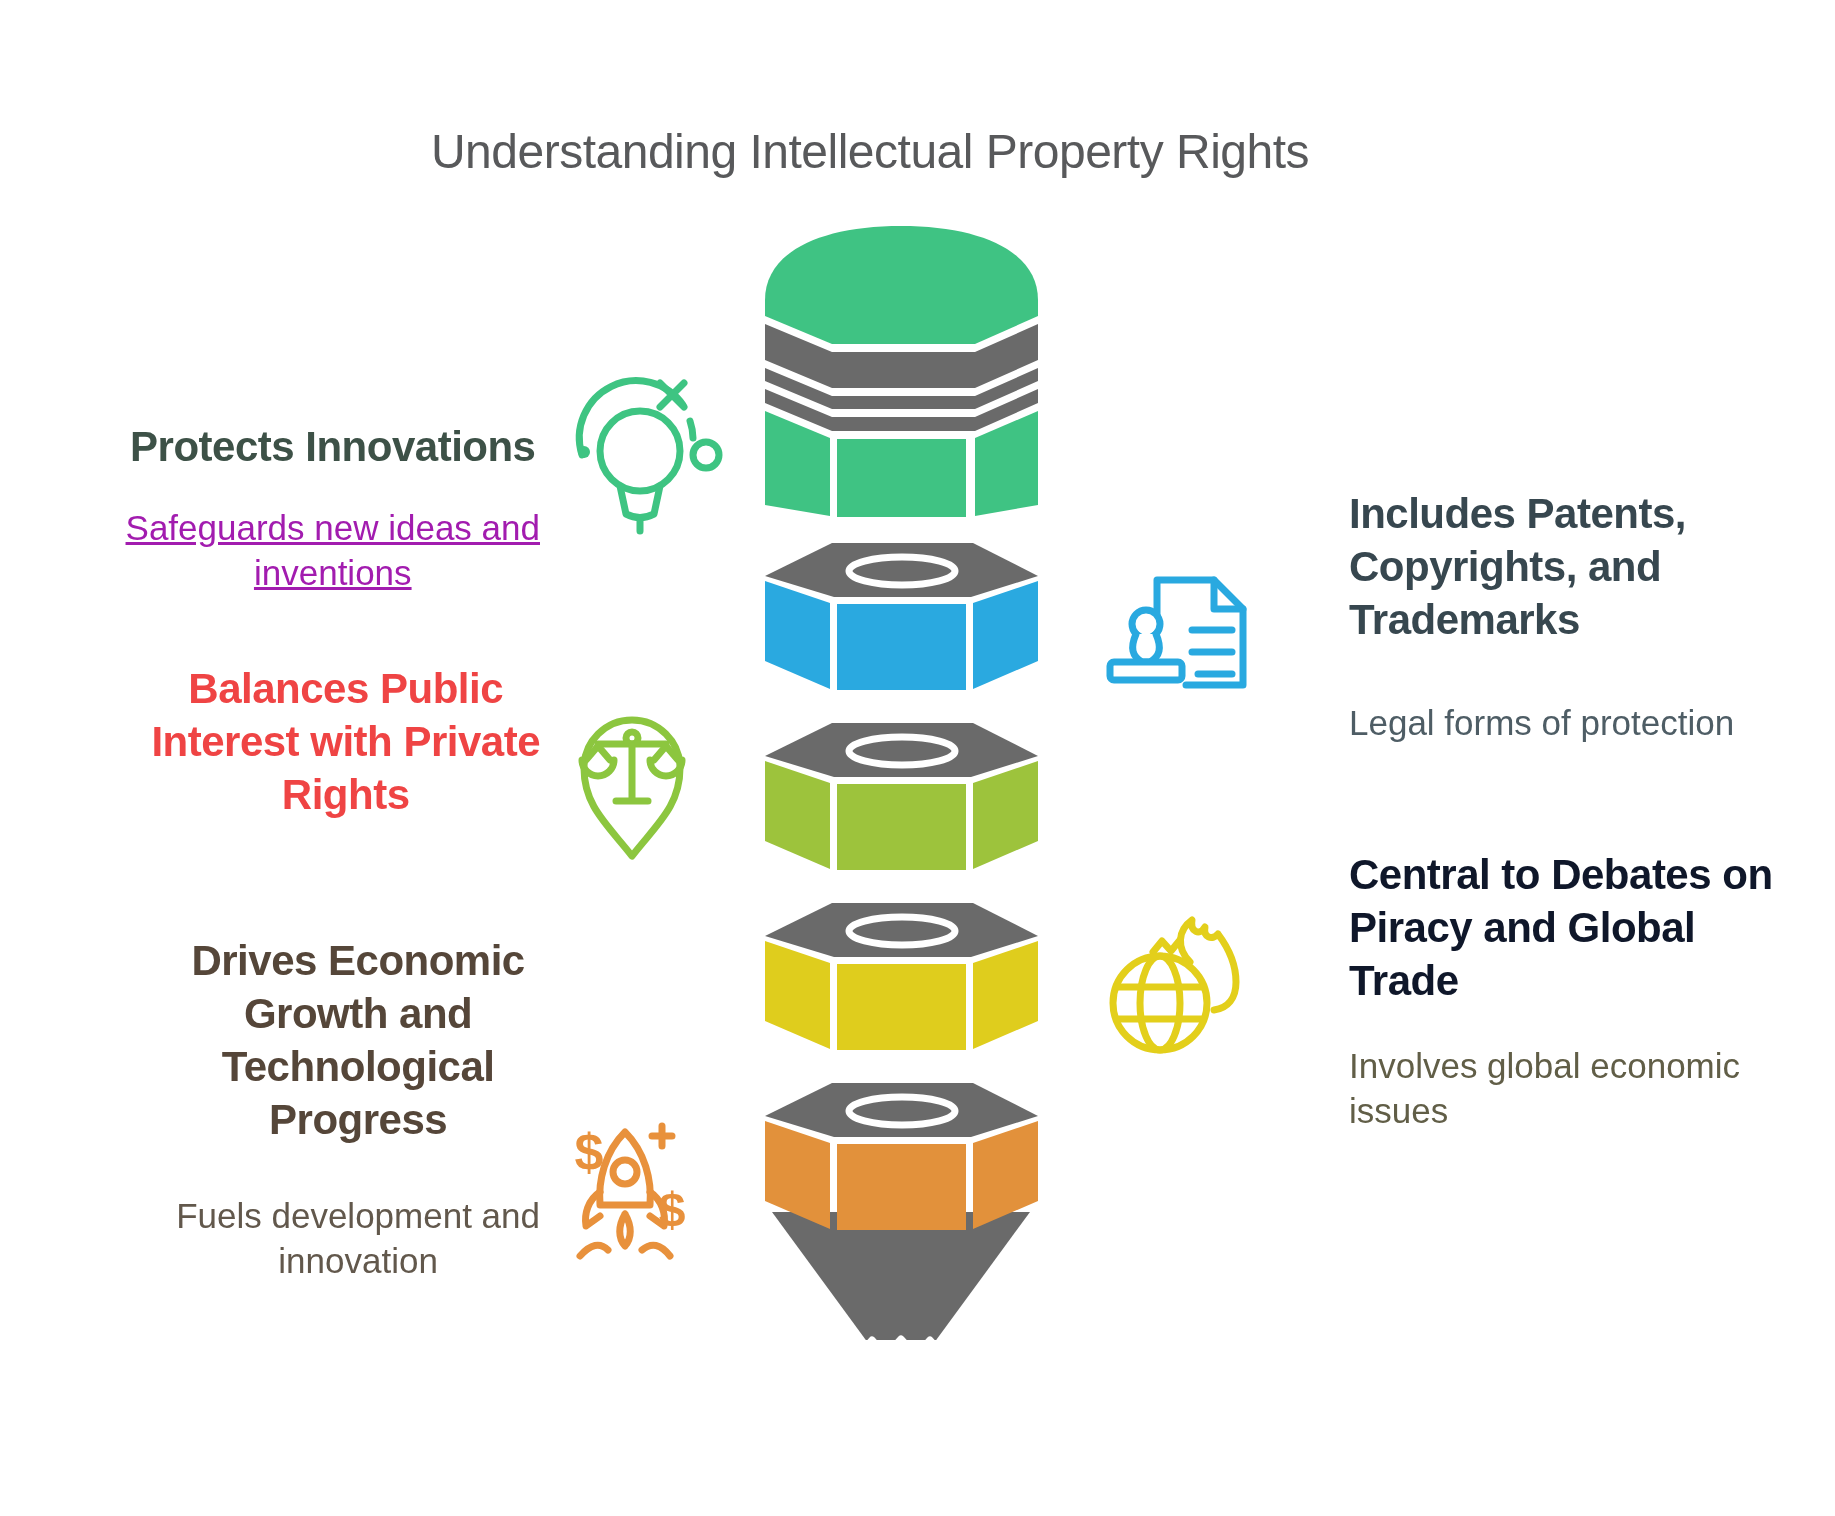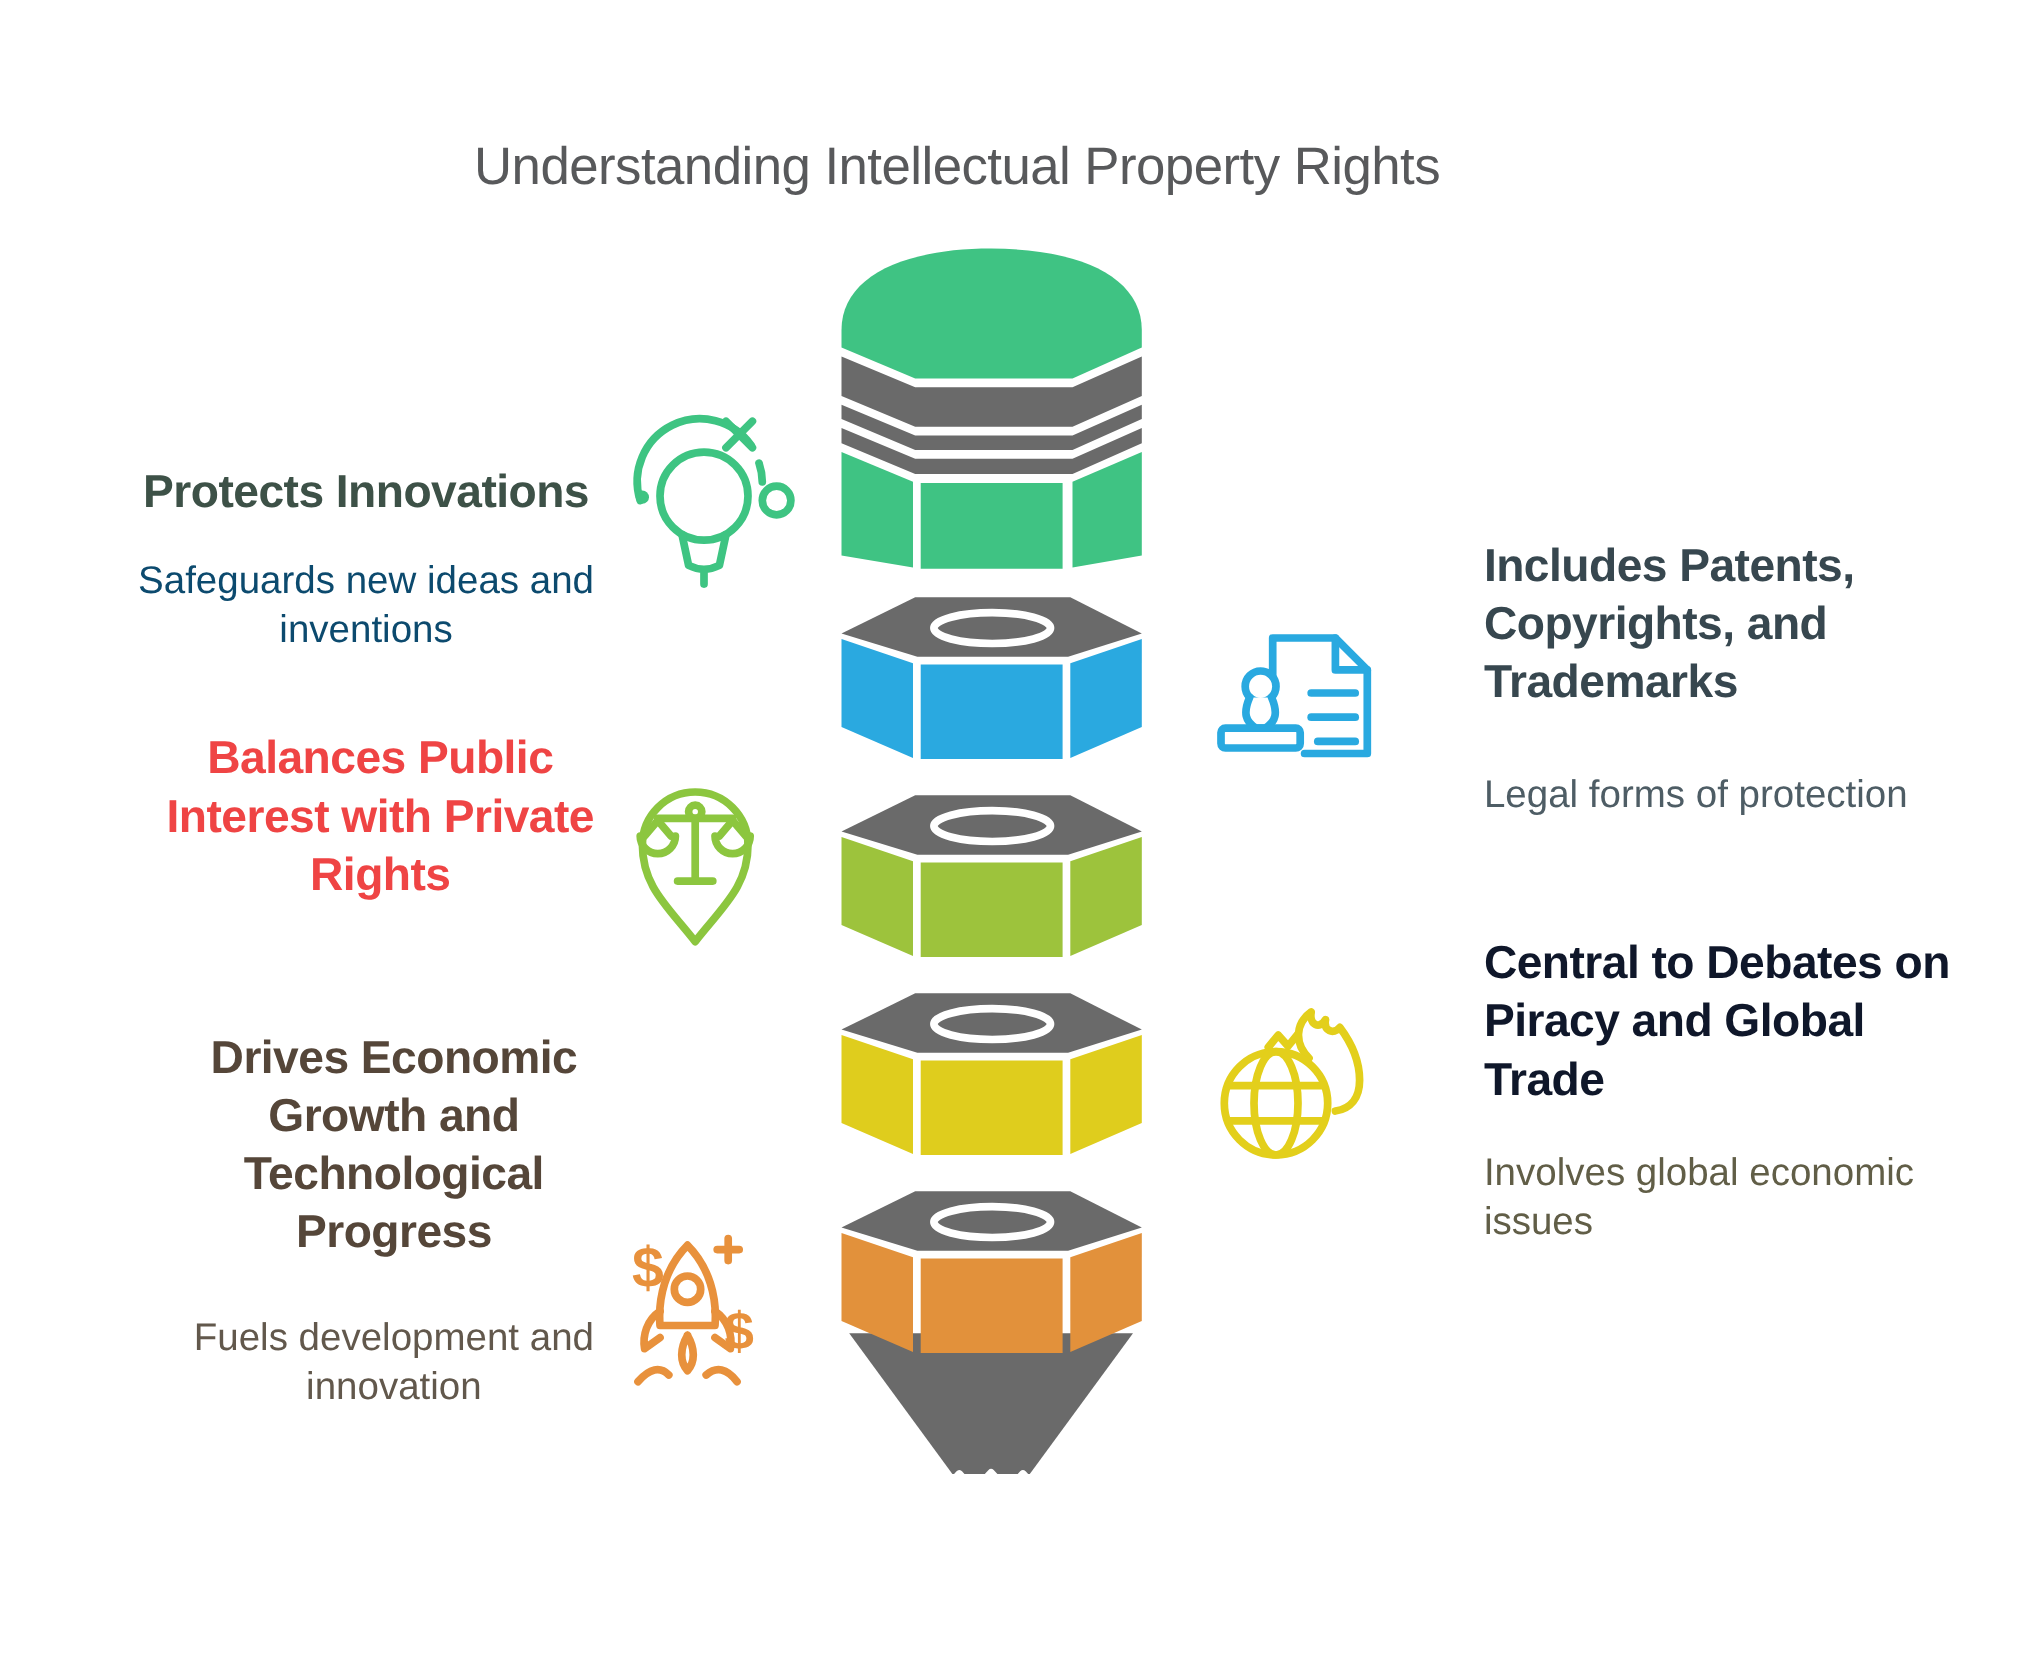--- a/index.html
+++ b/index.html
@@ -161,21 +161,21 @@
       <path d="M1153,952 L1162,941 L1171,951 L1180,940"></path>
       <circle cx="1160" cy="1003" r="47" fill="#ffffff"></circle>
       <ellipse cx="1160" cy="1003" rx="20" ry="47"></ellipse>
       <path d="M1117,987 L1203,987"></path>
       <path d="M1117,1019 L1203,1019"></path>
     </g>
   </svg>
 
   <div class="block left-col" style="top:420px;">
     <div class="heading" style="color: rgb(61, 81, 71);">Protects Innovations</div>
-    <div class="sub" style="margin-top: 32px; color: #0c4a6e;">Safeguards new ideas and
+    <div class="sub" style="margin-top: 32px; color: #a21caf; text-decoration: underline;">Safeguards new ideas and
 inventions</div>
   </div>
 
   <div class="block left-col" style="top:662px;">
     <div class="heading" style="color: #ef4444;">Balances Public
 Interest with Private
 Rights</div>
   </div>
 
   <div class="block left-col" style="top:934px;">

